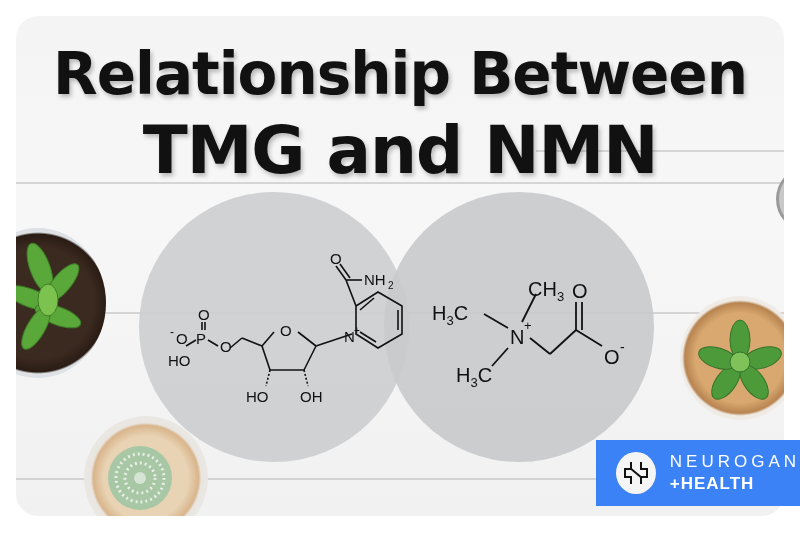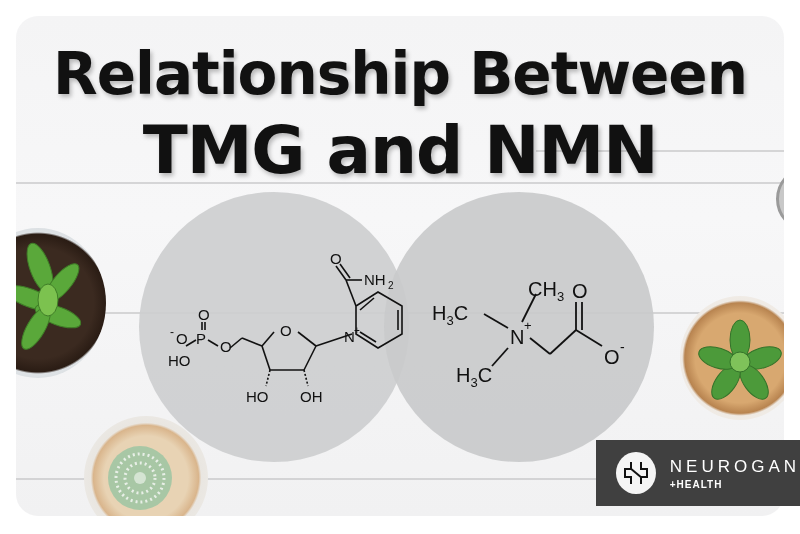--- a/index.html
+++ b/index.html
@@ -17,29 +17,29 @@
   }
   .t1 { top:24px; font-size:58px; }
   .t2 { top:96px; font-size:66px; }
   .circle { position:absolute; border-radius:50%; background:#cdcecf; opacity:.92; }
   .c1 { left:123px; top:176px; width:270px; height:270px; }
   .c2 { left:368px; top:176px; width:270px; height:270px; background:#c9cacb; }
   .chem { position:absolute; }
   .pot { position:absolute; border-radius:50%; }
   .logo {
     position:absolute; left:596px; top:440px; width:204px; height:66px;
-    background:#404040; display:flex; align-items:center;
+    background:#3b82f6; display:flex; align-items:center;
   }
   .logo-mark {
     width:42px; height:42px; border-radius:50%; background:#f5f5f5;
     margin-left:20px; display:flex; align-items:center; justify-content:center;
   }
   .logo-text { margin-left:14px; color:#fff; }
   .brand { font-size:17px; letter-spacing:4px; font-family:"Liberation Sans", sans-serif; }
-  .sub { font-size:10px; letter-spacing:1px; margin-top:2px; font-family:"Liberation Sans", sans-serif; font-weight:bold; }
+  .sub { font-size:17px; letter-spacing:1px; margin-top:2px; font-family:"Liberation Sans", sans-serif; font-weight:bold; }
 </style>
 </head>
 <body>
 
 <div class="card">
   <div class="plank-line" style="top:166px"></div>
   <div class="plank-line" style="top:296px"></div>
   <div class="plank-line" style="top:462px"></div>
   <div class="plank-line" style="top:134px; left:520px; width:248px"></div>
 

